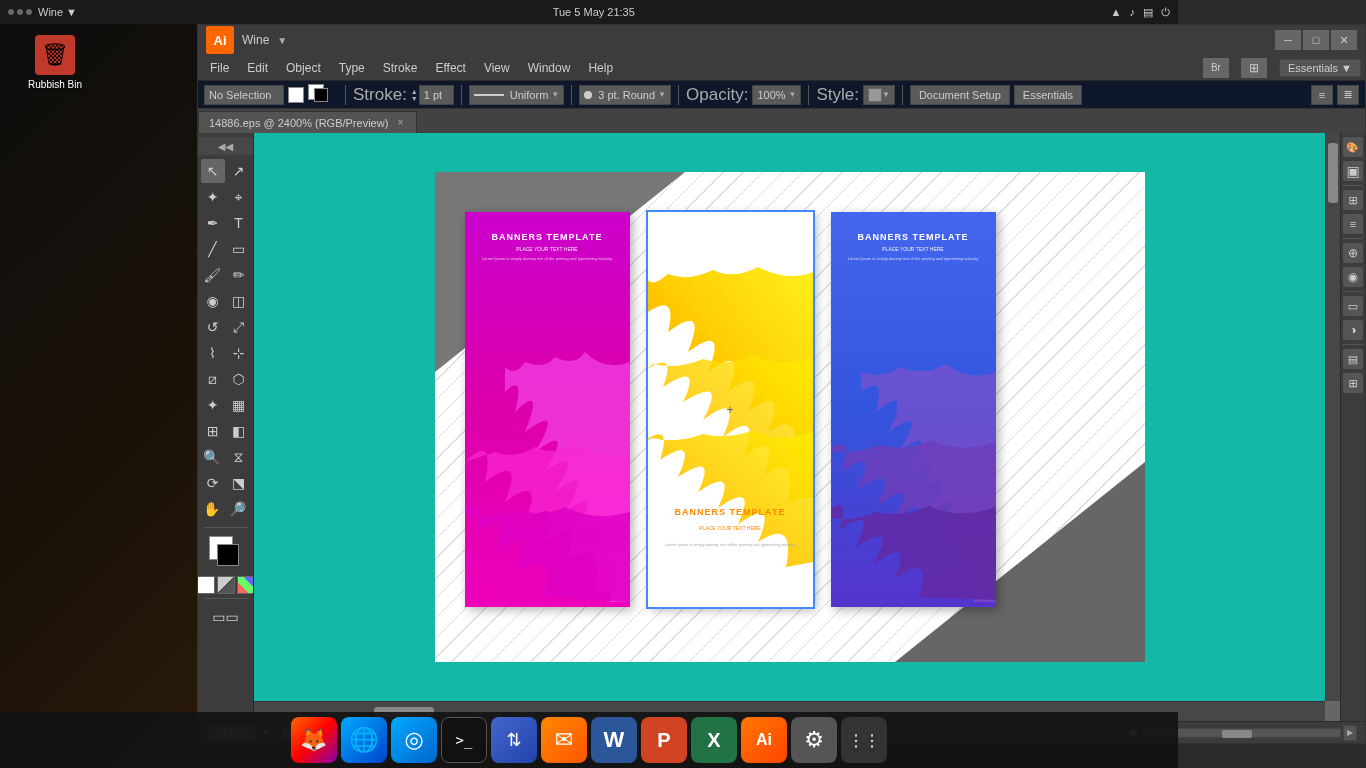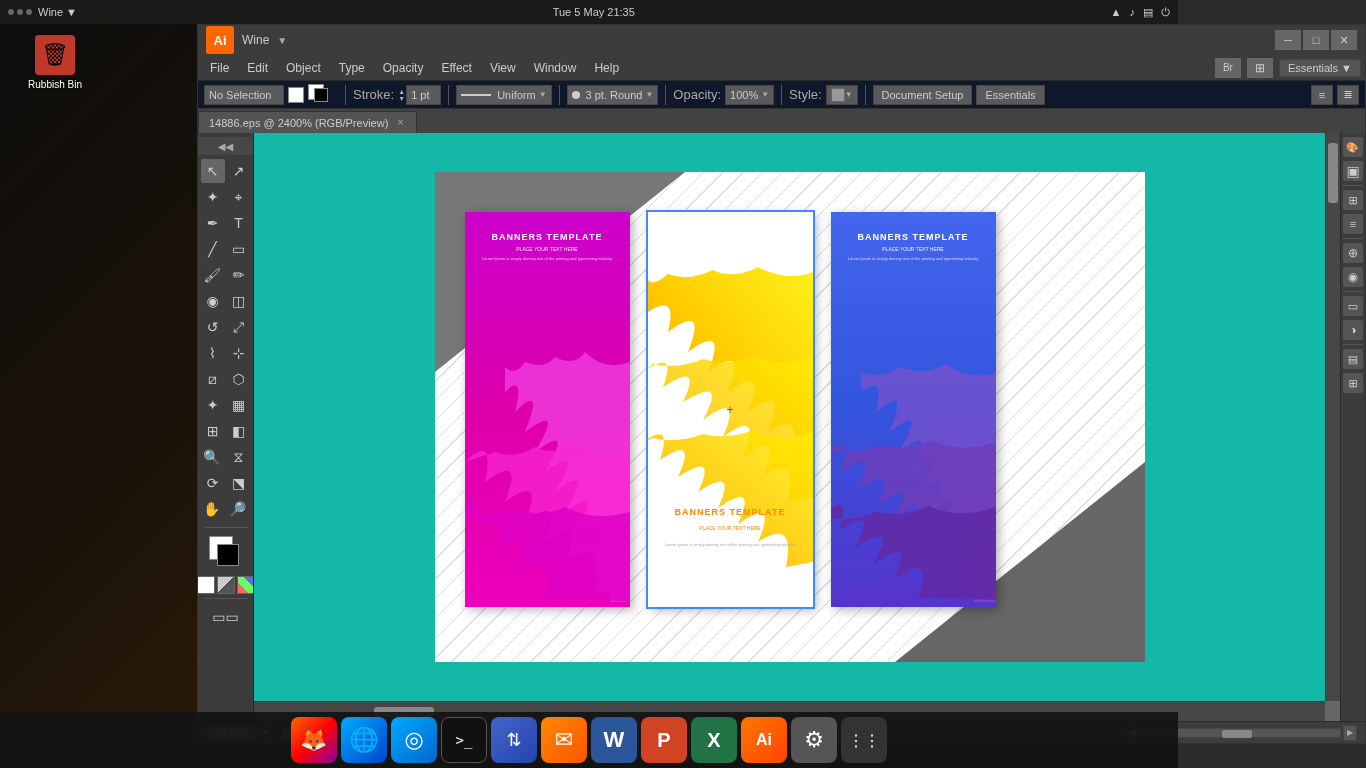--- a/index.html
+++ b/index.html
@@ -104,21 +104,21 @@
       flex-shrink: 0;
       border-bottom: 1px solid #2a2a2a;
     }
     .menu-item {
       padding: 3px 8px;
       color: #ccc;
       font-size: 12px;
       cursor: pointer;
       border-radius: 2px;
     }
-    .menu-bar-right { margin-left: auto; display: flex; align-items: center; gap: 6px; }
+    .menu-bar-right { margin-left: auto; display: flex; align-items: center; gap: 12px; }
     .essentials-btn {
       padding: 2px 8px;
       background: #555;
       color: #ccc;
       font-size: 11px;
       border: 1px solid #444;
       cursor: pointer;
       border-radius: 2px;
     }
 
@@ -128,21 +128,21 @@
       background: #0f172a;
       display: flex;
       align-items: center;
       padding: 0 6px;
       gap: 4px;
       flex-shrink: 0;
       border-bottom: 1px solid #333;
       font-size: 11px;
       color: #ccc;
     }
-    .ctrl-label { color: #aaa; font-size: 13px; }
+    .ctrl-label { color: #aaa; font-size: 17px; }
     .ctrl-box {
       height: 20px;
       background: #5a5a5a;
       border: 1px solid #444;
       display: flex; align-items: center;
       padding: 0 4px;
       color: #ccc;
       font-size: 11px;
       min-width: 50px;
     }
@@ -578,21 +578,21 @@
         <button class="tb-btn">□</button>
         <button class="tb-btn close">✕</button>
       </div>
     </div>
 
     <div class="menu-bar">
       <span class="menu-item">File</span>
       <span class="menu-item">Edit</span>
       <span class="menu-item">Object</span>
       <span class="menu-item">Type</span>
-      <span class="menu-item">Opacity</span>
+      <span class="menu-item">Stroke</span>
       <span class="menu-item">Effect</span>
       <span class="menu-item">View</span>
       <span class="menu-item">Window</span>
       <span class="menu-item">Help</span>
       <div class="menu-bar-right">
         <button class="tb-btn" style="font-size:10px;">Br</button>
         <button class="tb-btn" style="font-size:12px;">⊞</button>
         <button class="essentials-btn">Essentials ▼</button>
       </div>
     </div>

